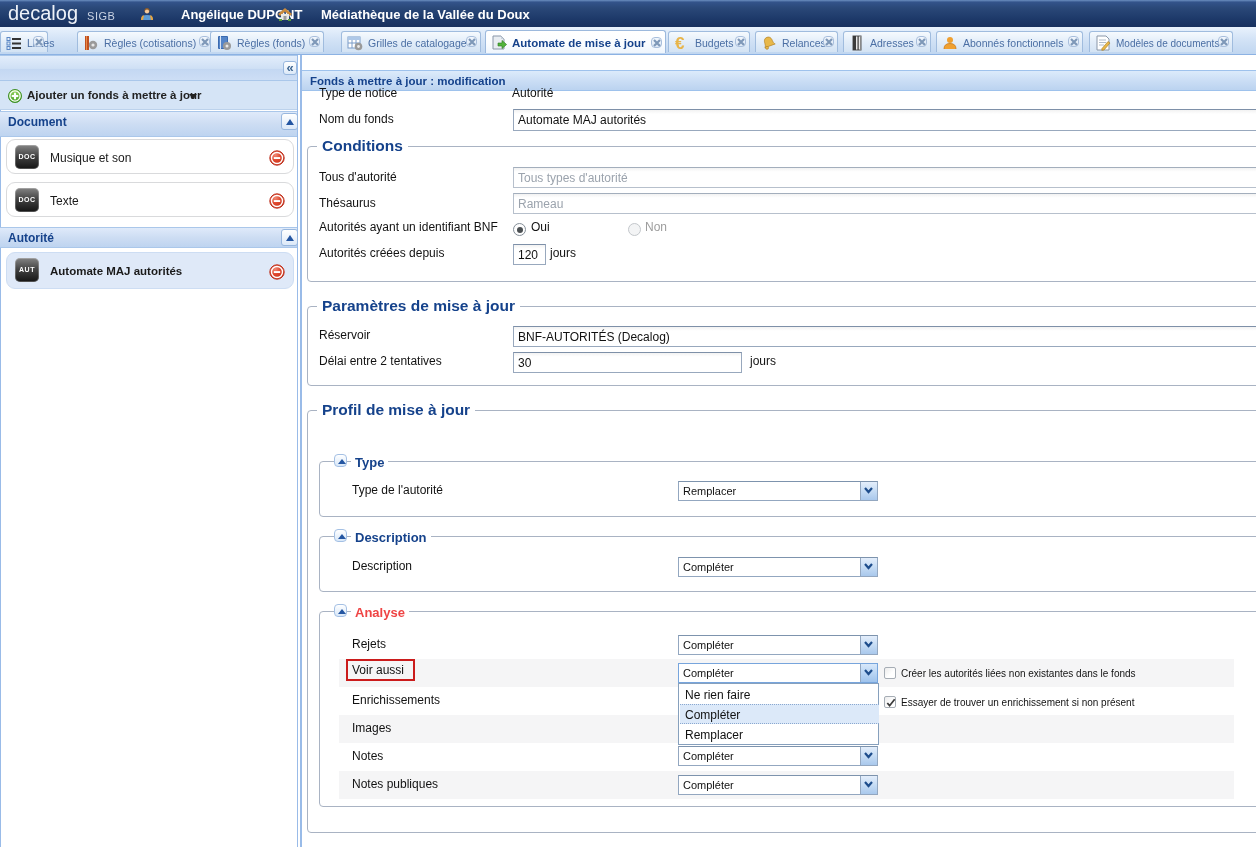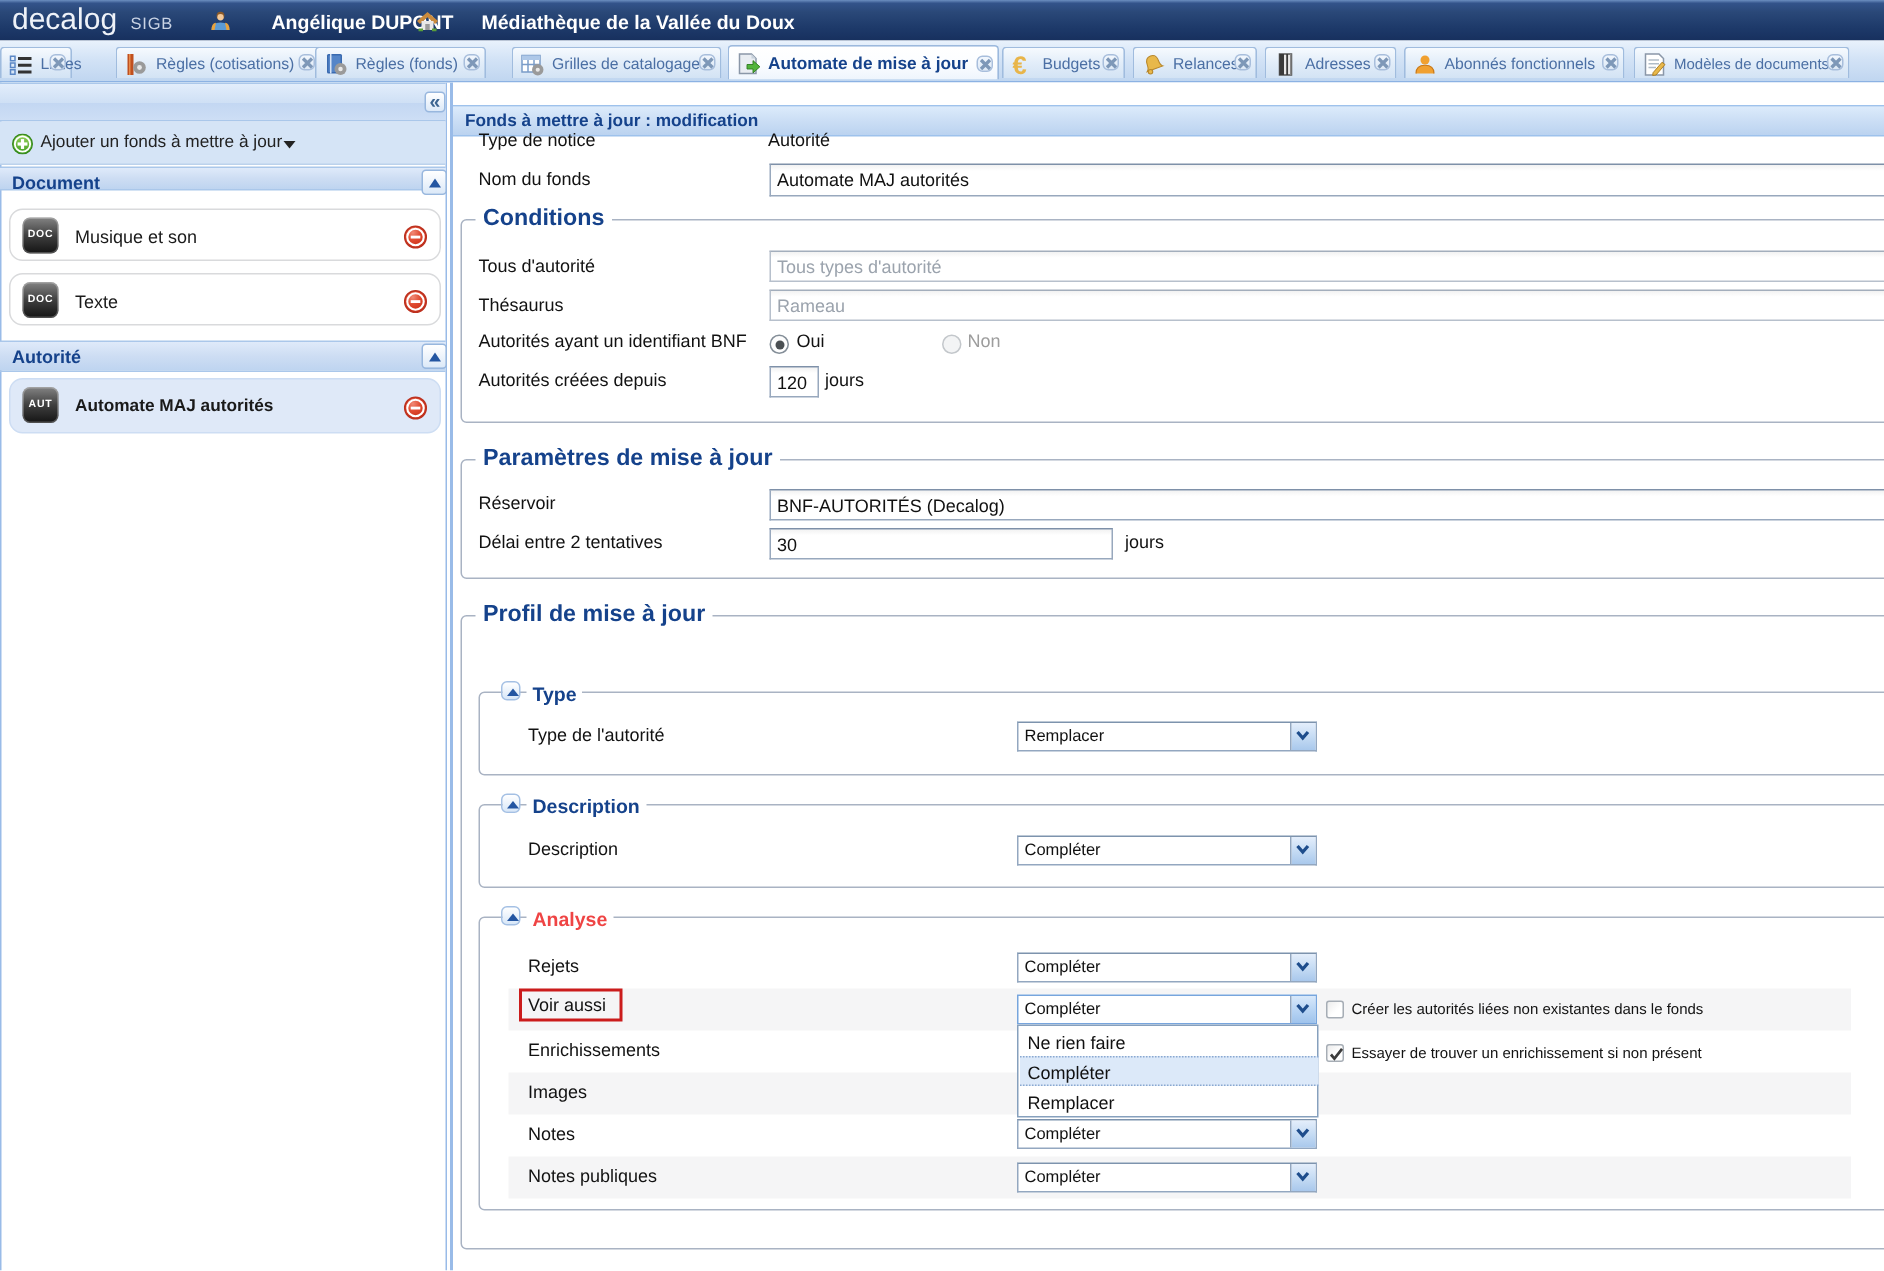--- a/index.html
+++ b/index.html
@@ -36,21 +36,21 @@
 
 #sidebar { position:absolute; left:0; top:55px; width:298px; height:792px; background:#ffffff;
   border-right:1px solid #99bbe8; border-left:1px solid #99bbe8; }
 .sidehdr { position:absolute; left:0; width:297px;
   background:linear-gradient(180deg,#dfeafa 0%,#cdddf3 50%,#bed4f0 100%);
   border-top:1px solid #aac7ea; border-bottom:1px solid #aac7ea; }
 .sbtn { position:absolute; width:17px; height:17px; border:1px solid #98b7de; border-radius:3px;
   background:linear-gradient(180deg,#ffffff,#dcE9f8); }
 .hdrtxt { position:absolute; left:8px; font-weight:bold; color:#15428b; font-size:12px; }
 #addbar { position:absolute; left:0; top:81px; width:297px; height:29px; background:#d5e4f6;
-  border-bottom:1px solid #bcd2ec; }
+  border-bottom:1px solid #bcd2ec;font-weight:bold; }
 #addbar .txt { position:absolute; left:27px; top:8px; font-size:11.5px; color:#222; }
 .card { position:absolute; left:6px; width:288px; height:35px; background:#fff;
   border:1px solid #d9dadc; border-radius:9px; }
 .card.sel { background:#dfe9f8; border-color:#cdddf3; height:37px; }
 .dicon { position:absolute; left:8px; top:5px; width:24px; height:24px; border-radius:5px;
   background:linear-gradient(180deg,#848484 0%,#3f3f3f 50%,#141414 100%);
   color:#fff; font-size:7px; font-weight:bold; text-align:center; line-height:24px; letter-spacing:.5px;
   box-shadow:inset 0 0 0 1px rgba(255,255,255,.25); }
 .ctitle { position:absolute; left:43px; top:11px; font-size:12px; color:#1a1a1a; }
 .card.sel .ctitle { font-weight:bold; top:12px; font-size:11.5px; }
@@ -287,21 +287,21 @@
           </linearGradient>
         </defs>
         <circle cx="8.5" cy="8.5" r="8" fill="url(#gg)" stroke="#35881c" stroke-width="1"></circle>
         <circle cx="8.5" cy="8.5" r="6.2" fill="none" stroke="#ffffff" stroke-width="1.5"></circle>
         <rect x="7.2" y="4.5" width="2.6" height="8" fill="#fff"></rect>
         <rect x="4.5" y="7.2" width="8" height="2.6" fill="#fff"></rect>
       </svg>
     <div class="txt">Ajouter un fonds à mettre à jour</div>
     <div class="abs" style="left:189px;top:13px;width:0;height:0;border-left:4px solid transparent;border-right:4px solid transparent;border-top:5px solid #222;"></div>
   </div>
-  <div class="sidehdr" style="top:111px;height:16px;">
+  <div class="sidehdr" style="top:111px;height:26px;">
       <div class="hdrtxt" style="top:3px">Document</div>
     </div>
   <div class="sbtn" style="left:281px;top:113px;">
       <div class="abs" style="left:4px;top:5px;width:0;height:0;border-left:4px solid transparent;border-right:4px solid transparent;border-bottom:6px solid #2456a2;"></div>
     </div>
   <div class="card" style="top:182px">
       <div class="dicon">DOC</div>
       <div class="ctitle">Texte</div>
       <div class="minus"><svg width="16" height="16" viewBox="0 0 16 16">
           <circle cx="8" cy="8" r="7.2" fill="url(#rg)" stroke="#bd3220" stroke-width="1"></circle>

